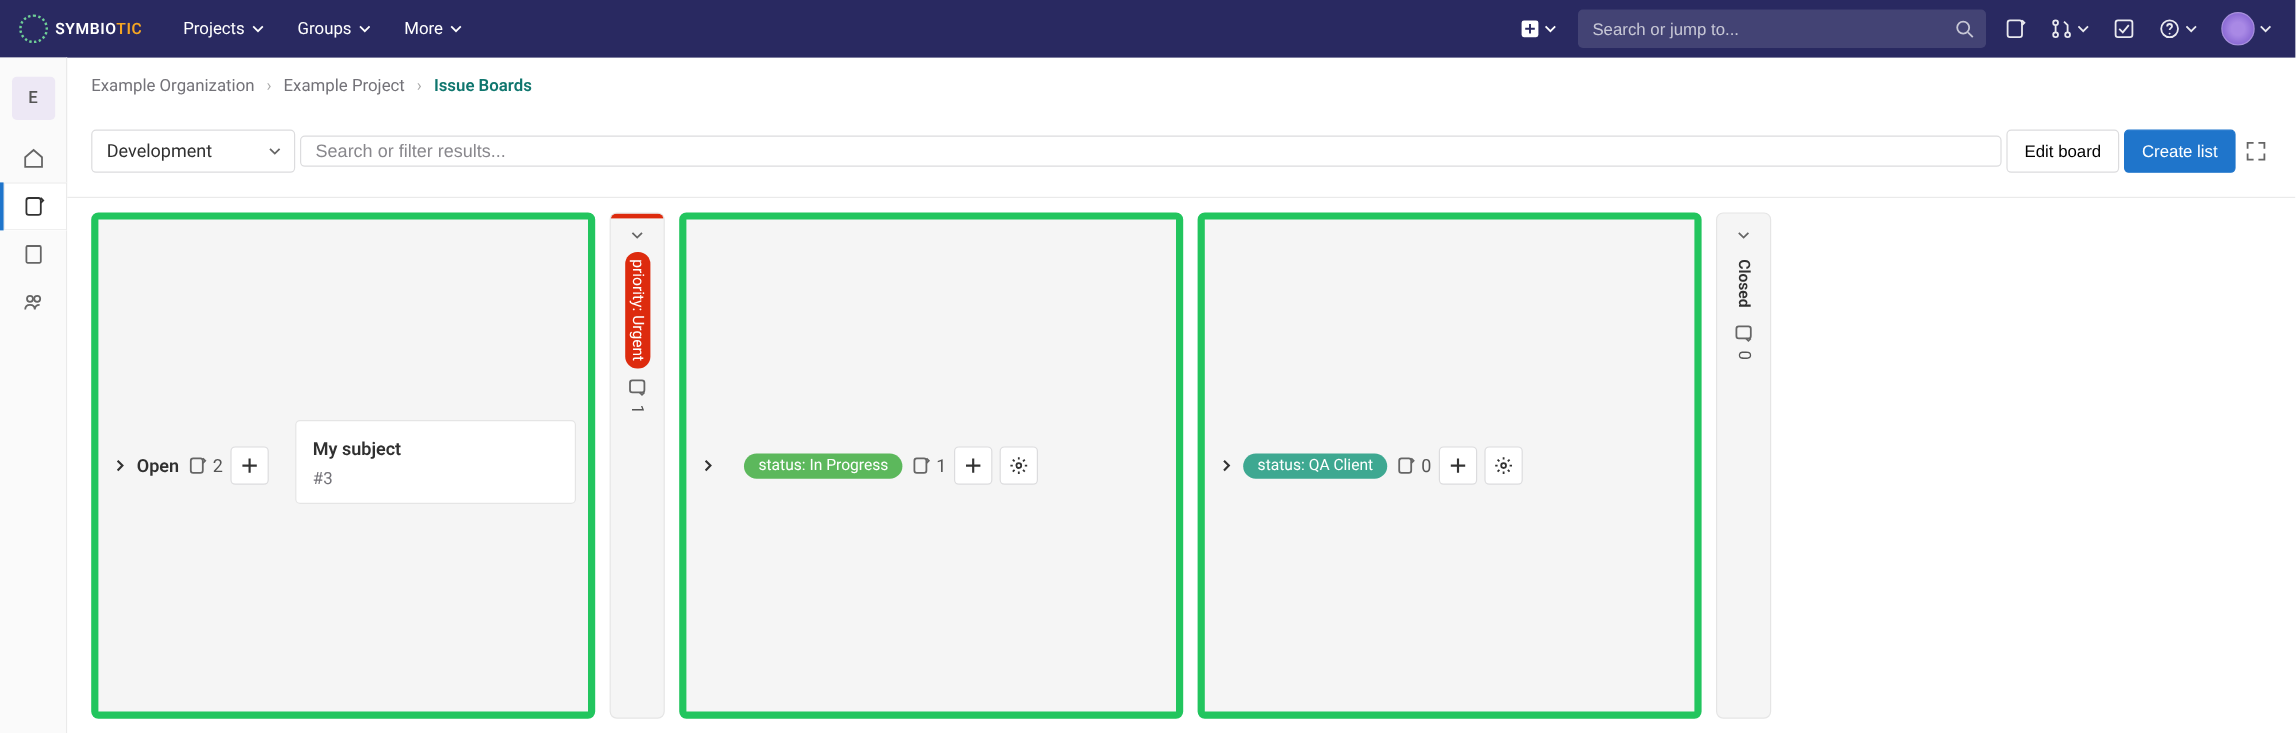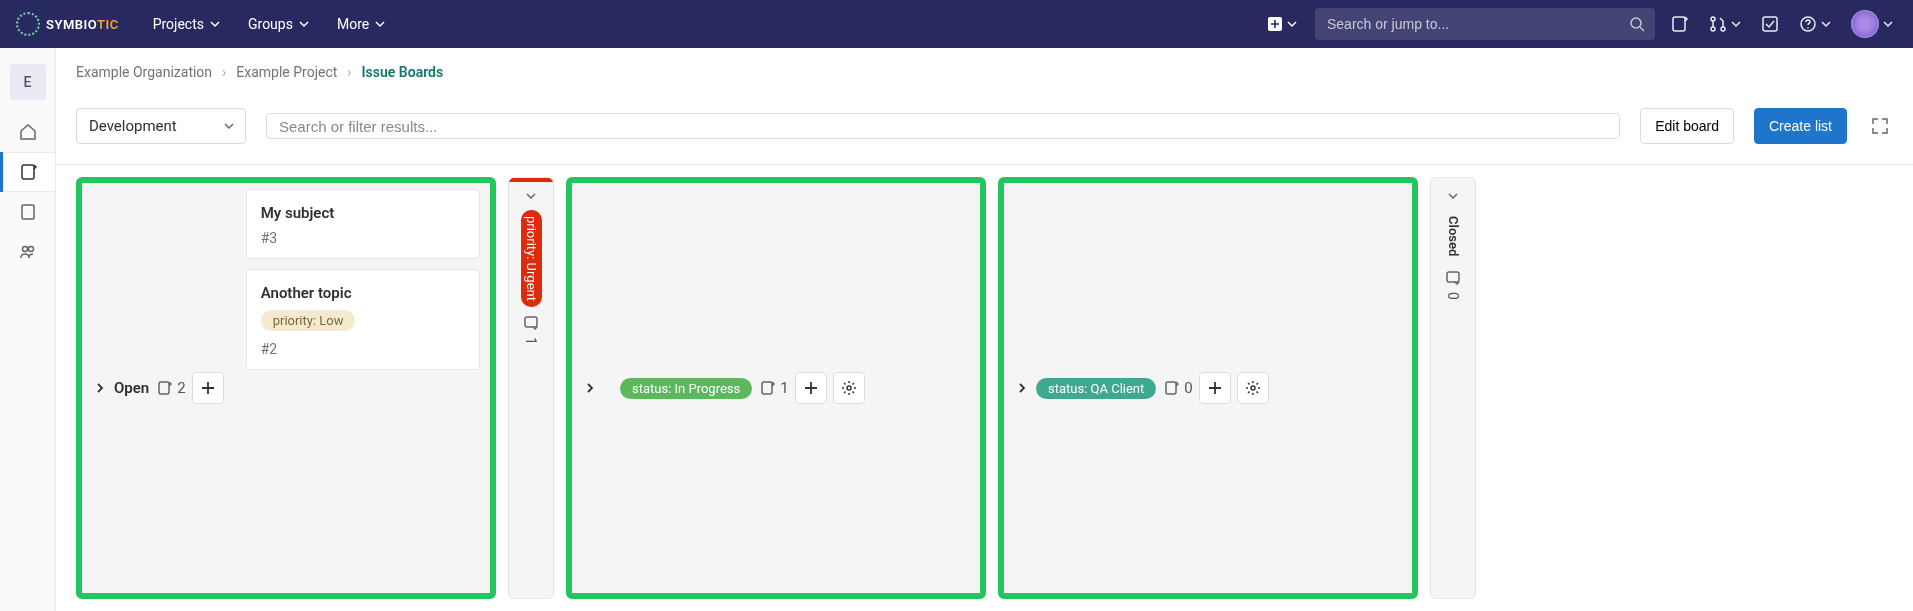--- a/index.html
+++ b/index.html
@@ -31,21 +31,21 @@
 
 .main { flex:1; display:flex; flex-direction:column; overflow:hidden; }
 
 
 .crumbs { height: 48px; display:flex; align-items:center; padding: 0 20px; gap: 10px; color:#737278; font-size:14px; border-bottom: 0; }
 .crumbs .sep { color:#aaa; }
 .crumbs .current { color:#0f766e; font-weight:600; }
 .crumbs a { color:#737278; text-decoration:none; cursor:pointer; }
 
 
-.toolbar { display:flex; align-items:center; gap:20px; padding: 12px 20px 20px; border-bottom:1px solid #eaeaea; }
+.toolbar { display:flex; align-items:center; gap:4px; padding: 12px 20px 20px; border-bottom:1px solid #eaeaea; }
 .board-select { height:36px; border:1px solid #dcdcde; border-radius:4px; padding:0 32px 0 12px; background:#fff; display:flex; align-items:center; min-width:170px; cursor:pointer; position:relative; font-size:15px;}
 .board-select .chev { position:absolute; right:10px; }
 .filter-input { flex:1; height:20px; border:1px solid #dcdcde; border-radius:4px; padding:12px 12px; font-size:15px; }
 .filter-input::placeholder { color:#89888d; }
 .btn { height:36px; border:1px solid #dcdcde; border-radius:4px; background:#fff; padding:0 14px; font-size:14px; cursor:pointer; display:flex; align-items:center; }
 .btn-primary { background:#1f75cb; color:#fff; border-color:#1f75cb; }
 .expand-icon { cursor:pointer; padding:4px; color:#666; }
 
 
 .board-area { flex:1; overflow-x:auto; padding: 12px 20px; display:flex; gap:12px; background:#fff; }
@@ -57,21 +57,21 @@
 .col-header { display:flex; align-items:center; padding:10px 12px; gap:8px; }
 .col-title { font-weight:600; font-size:15px; }
 .label-pill { border-radius:12px; padding:3px 12px; font-size:13px; color:#fff; display:inline-block; }
 .pill-green { background:#5cb85c;margin-left:16px; }
 .pill-teal2 { background:#3ea891; }
 .pill-red { background:#dd2b0e; }
 .pill-beige { background:#f5e9d0; color:#7a6a3a; }
 .col-header-right { margin-left:auto; display:flex; align-items:center; gap:6px; }
 .count { display:flex; align-items:center; gap:4px; color:#555; font-size:15px; }
 .sq-btn { width:32px; height:32px; border:1px solid #dcdcde; border-radius:4px; background:#fff; display:flex; align-items:center; justify-content:center; cursor:pointer; }
-.col-body { padding: 6px 10px 12px; display:flex; flex-direction:column; gap:10px; flex:1; }
+.col-body { padding: 6px 10px 12px; display:flex; flex-direction:column; gap:10px; flex:1;justify-content:center; }
 .card { background:#fff; border:1px solid #e5e5e5; border-radius:4px; padding:14px 14px 12px; cursor:pointer; }
 .card-title { font-weight:600; margin-bottom:8px; font-size:15px; }
 .card-id { color:#737278; font-size:14px; }
 .card-labels { margin:6px 0 10px; }
 .card-meta { display:flex; align-items:center; justify-content:space-between; }
 .assignee-avatar { width:26px; height:26px; border-radius:50%; background: radial-gradient(circle at 50% 30%, #e8d5c0 0%, #333 70%); border:1px solid #ddd; }
 
 
 .column-collapsed { background:#f5f5f5; border:1px solid #e5e5e5; border-radius:6px; width:46px; min-width:46px; display:flex; flex-direction:column; align-items:center; padding:8px 4px; gap:8px; position:relative; overflow:hidden; }
 .column-collapsed .topaccent { position:absolute; top:0; left:0; right:0; height:4px; }
@@ -256,27 +256,20 @@
               <svg width="14" height="14" viewBox="0 0 14 14">
                   <path d="M7 1v12M1 7h12" stroke="#333" stroke-width="1.8"></path>
                 </svg>
             </div>
           </div>
         </div>
         <div class="col-body">
           <div class="card">
             <div class="card-title">My subject</div>
             <div class="card-id">#3</div>
-          </div>
-          <div class="card">
-            <div class="card-title">Another topic</div>
-            <div class="card-labels">
-              <span class="label-pill pill-beige">priority: Low</span>
-            </div>
-            <div class="card-id">#2</div>
           </div>
         </div>
       </div>
 
       <div class="column-collapsed">
         <div class="topaccent accent-red"></div>
         <div class="collapsed-expand">
           <svg width="12" height="12" viewBox="0 0 12 12">
               <path d="M2 4l4 4 4-4" stroke="#666" stroke-width="1.5" fill="none"></path>
             </svg>

